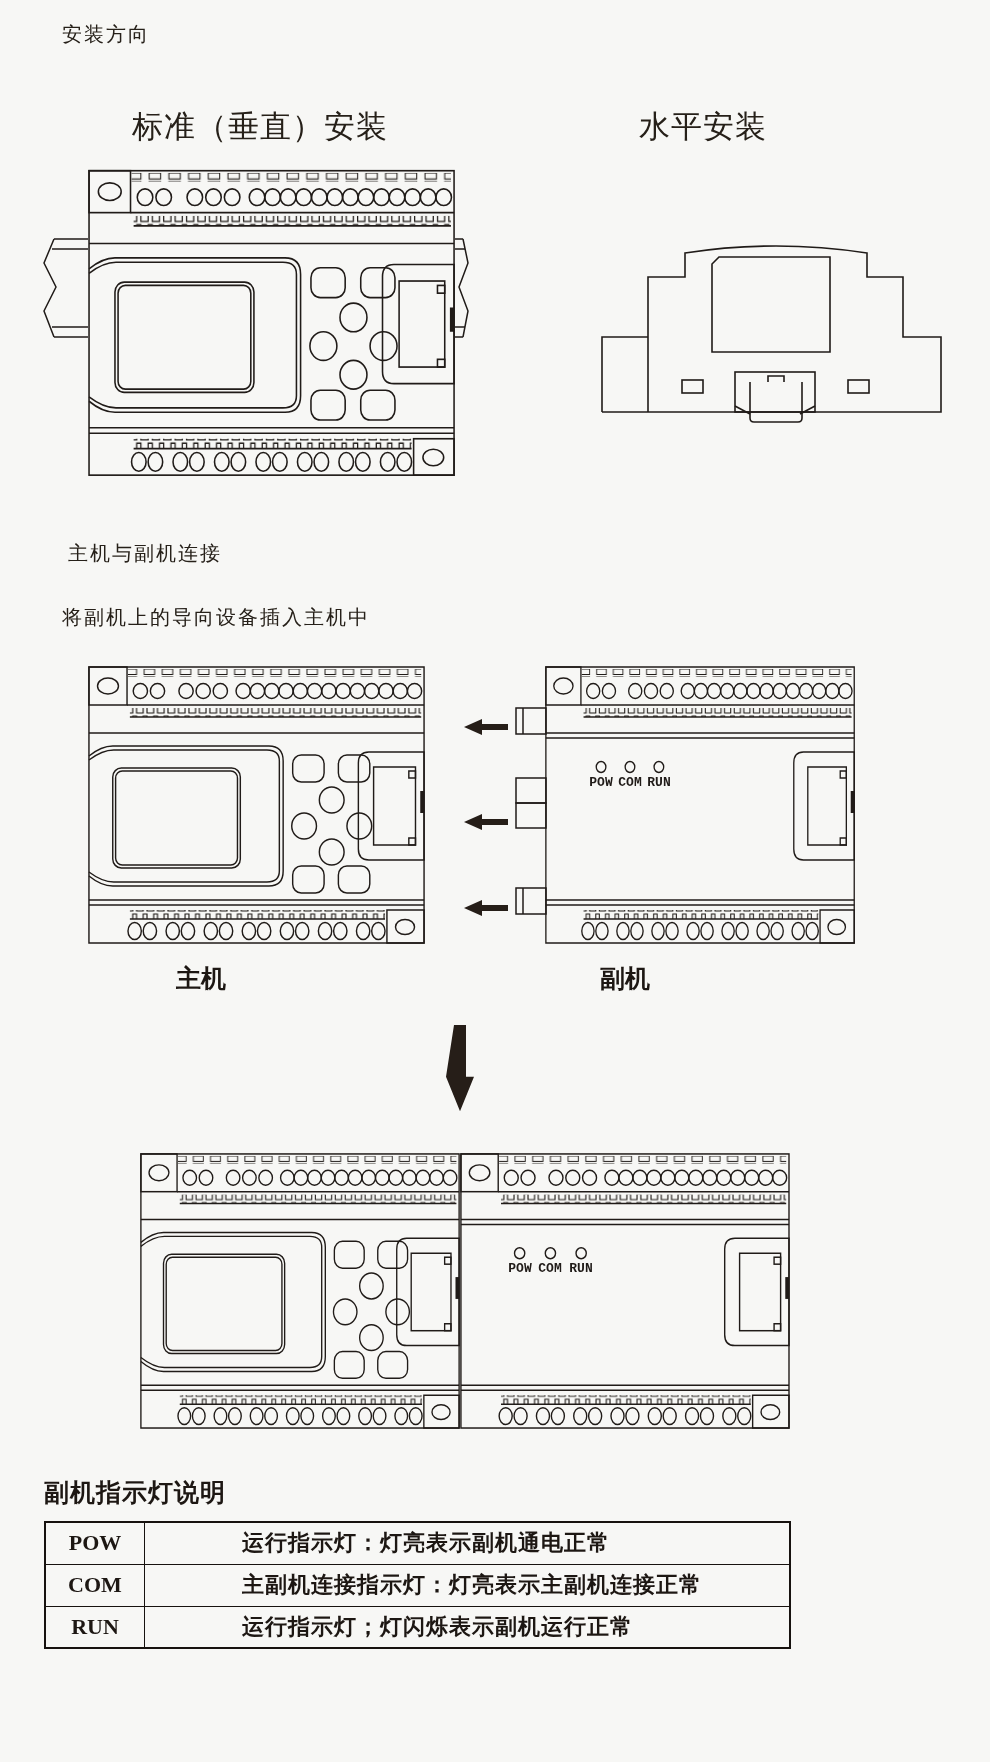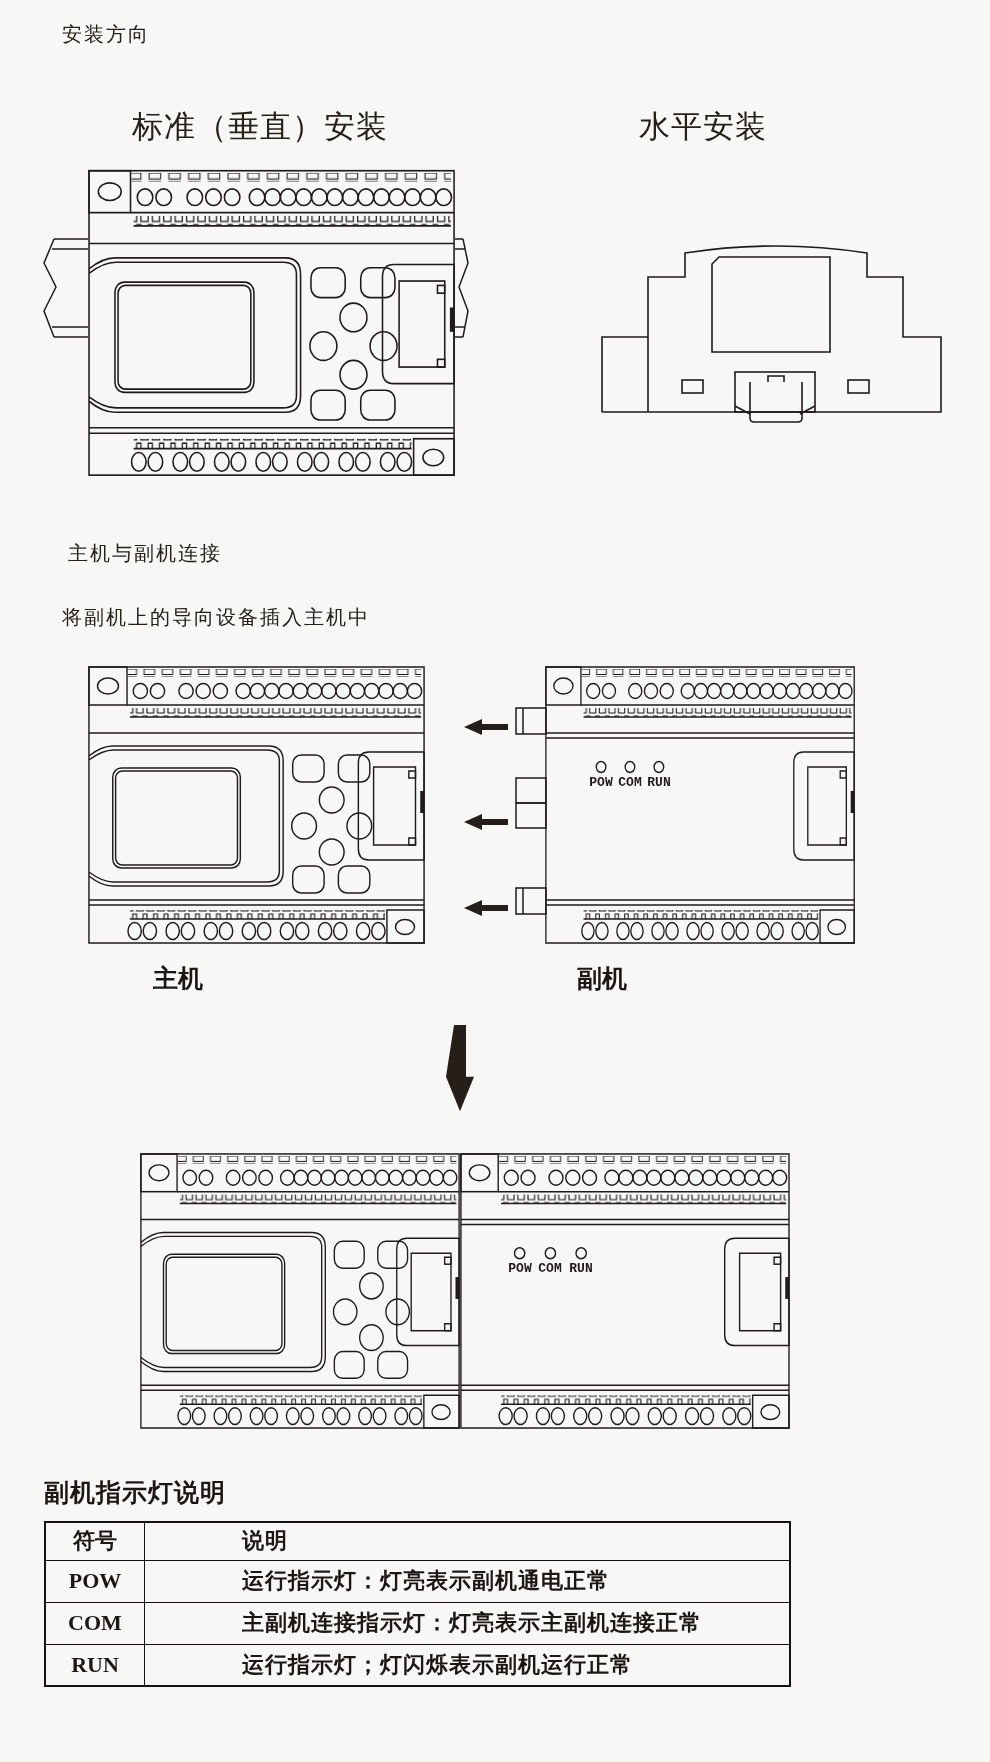--- a/index.html
+++ b/index.html
@@ -7,21 +7,21 @@
     width:990px;height:1762px;
     background:#f7f7f5;
     font-family:"Liberation Sans", sans-serif;
     color:#231d1a;
     position:relative;
     overflow:hidden;
   }
   .abs{position:absolute;}
   .h-sans{font-size:20px;letter-spacing:2px;font-weight:500;color:#262019;}
   .cap{font-size:31px;letter-spacing:1px;font-weight:500;color:#262019;}
-  .serif-label{font-family:"Liberation Serif", serif;font-weight:bold;font-size:25px;color:#1d1713;}
+  .serif-label{font-family:"Liberation Serif", serif;font-weight:bold;font-size:25px;color:#1d1713;text-align:center;}
   .tbl-heading{font-family:"Liberation Serif", serif;font-weight:bold;font-size:25px;color:#1d1713;letter-spacing:1px;}
   svg{display:block;overflow:visible;}
   .diagram{stroke:#201b18;fill:none;}
   table.ind{
     border-collapse:collapse;
     table-layout:fixed;
     width:747px;
     background:transparent;
   }
   table.ind th, table.ind td{
@@ -256,24 +256,20 @@
   <use href="#dev-sub" transform="translate(330,7) scale(0.932,0.993)"></use>
   <text class="led-text" x="390" y="132" text-anchor="middle">POW</text>
   <text class="led-text" x="420" y="132" text-anchor="middle">COM</text>
   <text class="led-text" x="451" y="132" text-anchor="middle">RUN</text>
 </svg>
 
 <div class="abs tbl-heading" style="left:44px;top:1476px;">副机指示灯说明</div>
 
 <table class="ind abs" style="left:44px;top:1521px;">
   <tbody>
-      <tr class="hdr">
-    <th class="c-sym">符号</th>
-    <th class="c-desc">说明</th>
-  </tr>
   <tr>
     <td class="c-sym">POW</td>
     <td class="c-desc">运行指示灯：灯亮表示副机通电正常</td>
   </tr>
   <tr>
     <td class="c-sym">COM</td>
     <td class="c-desc">主副机连接指示灯：灯亮表示主副机连接正常</td>
   </tr>
   <tr>
     <td class="c-sym">RUN</td>

